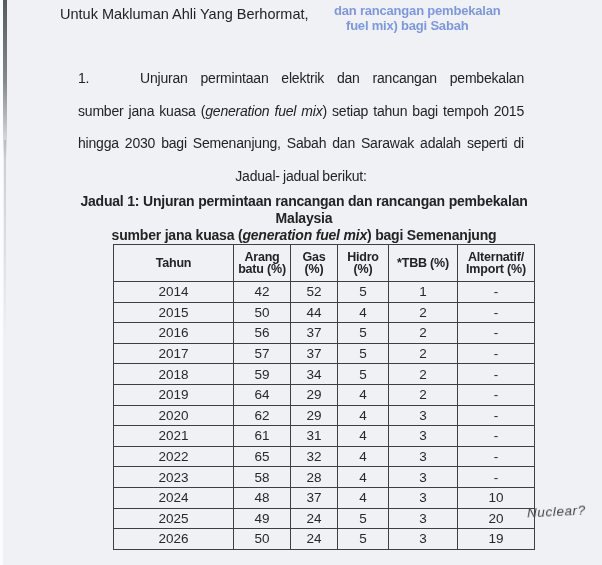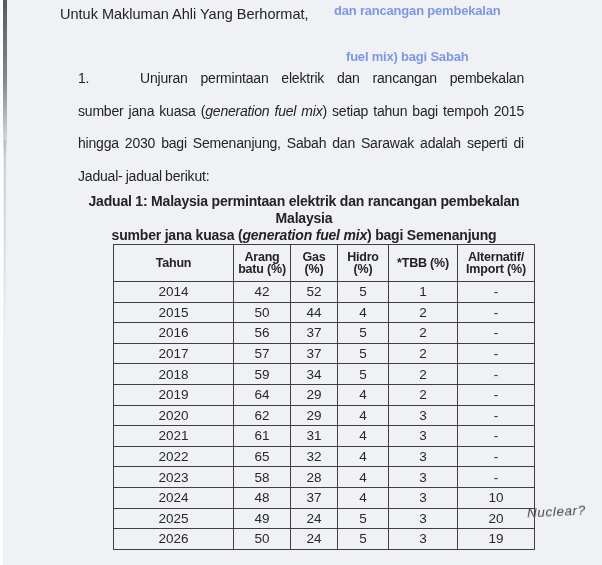--- a/index.html
+++ b/index.html
@@ -15,29 +15,29 @@
   .edge-white{position:absolute;left:0;top:0;width:3px;height:565px;background:#fbfcfd;}
   .edge-dark{position:absolute;left:3px;top:0;width:4px;height:160px;
     background:linear-gradient(to bottom,#565b60 0%,#82888e 50%,rgba(190,195,200,0) 100%);}
   .edge-faint{position:absolute;left:4px;top:140px;width:2px;height:200px;
     background:linear-gradient(to bottom,rgba(150,156,162,.45),rgba(150,156,162,0));}
   
   .ghost{position:absolute;left:334px;top:3px;width:240px;
     font-weight:bold;font-size:13px;line-height:15px;
     color:#1d4ed8;opacity:.55;filter:blur(.7px);
     letter-spacing:-.2px;}
-  .ghost .g2{margin-left:12px;margin-top:31px;}
+  .ghost .g2{margin-left:12px;}
   .salutation{position:absolute;left:60px;top:6px;font-size:14.5px;}
   .para{position:absolute;left:78px;top:62px;width:446px;
     font-size:14px;line-height:32.5px;letter-spacing:-.2px;word-spacing:-.5px;}
   .para .pline{text-align:justify;-moz-text-align-last:justify;text-align-last:justify;}
   .para .first{display:flex;}
   .para .num{width:62px;flex:0 0 62px;}
   .para .rest{flex:1;text-align:justify;-moz-text-align-last:justify;text-align-last:justify;}
-  .para .last{text-align:left;}
+  .para .last{text-align:center;}
   .tbl-title{position:absolute;left:78px;top:193px;width:452px;
     font-weight:bold;font-size:14px;line-height:17px;text-align:center;
     letter-spacing:-.2px;white-space:nowrap;}
   .jadual{
     position:absolute;left:103px;top:244px;
     border-collapse:collapse;table-layout:fixed;width:421px;
     background:transparent;
     margin-left:10px;
   }
   .jadual th,.jadual td{
@@ -72,21 +72,21 @@
     <div class="first">
       <span class="num">1.</span>
       <span class="rest">Unjuran permintaan elektrik dan rancangan pembekalan</span>
     </div>
     <div class="pline"><span>sumber jana kuasa (</span><i>generation fuel mix</i><span>) setiap tahun bagi tempoh 2015</span></div>
     <div class="pline">hingga 2030 bagi Semenanjung,  Sabah dan Sarawak  adalah seperti di</div>
     <div class="last">Jadual- jadual berikut:</div>
   </div>
 
   <div class="tbl-title">
-    <div>Jadual 1: Malaysia permintaan elektrik dan rancangan pembekalan</div>
+    <div>Jadual 1: Unjuran permintaan rancangan dan rancangan pembekalan</div>
     <div>Malaysia</div>
     <div><span>sumber jana kuasa (</span><i>generation fuel mix</i><span>) bagi Semenanjung</span></div>
   </div>
 
   <table class="jadual">
     <colgroup>
       <col style="width:120px">
         <col style="width:57px">
         <col style="width:47px">
       <col style="width:51px">

